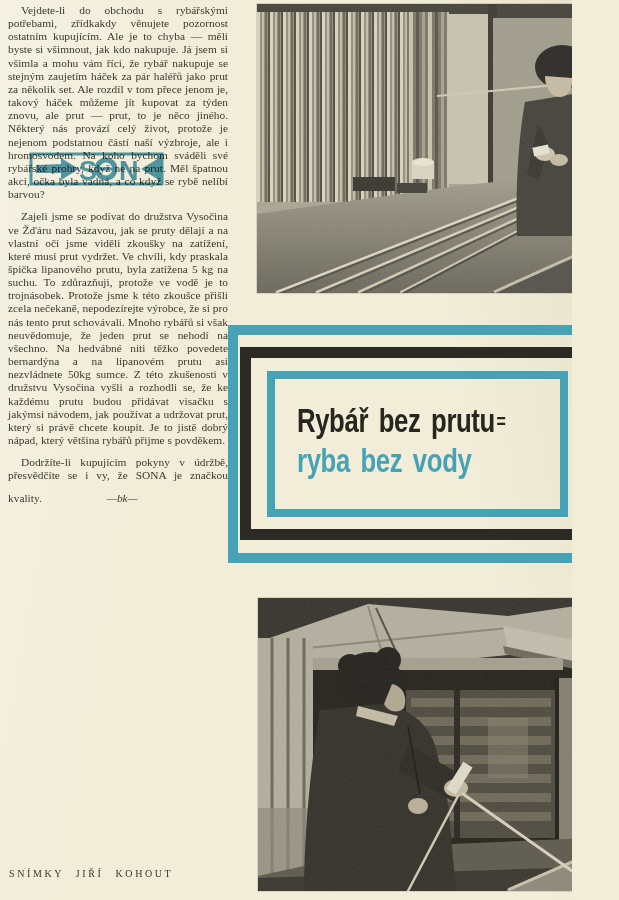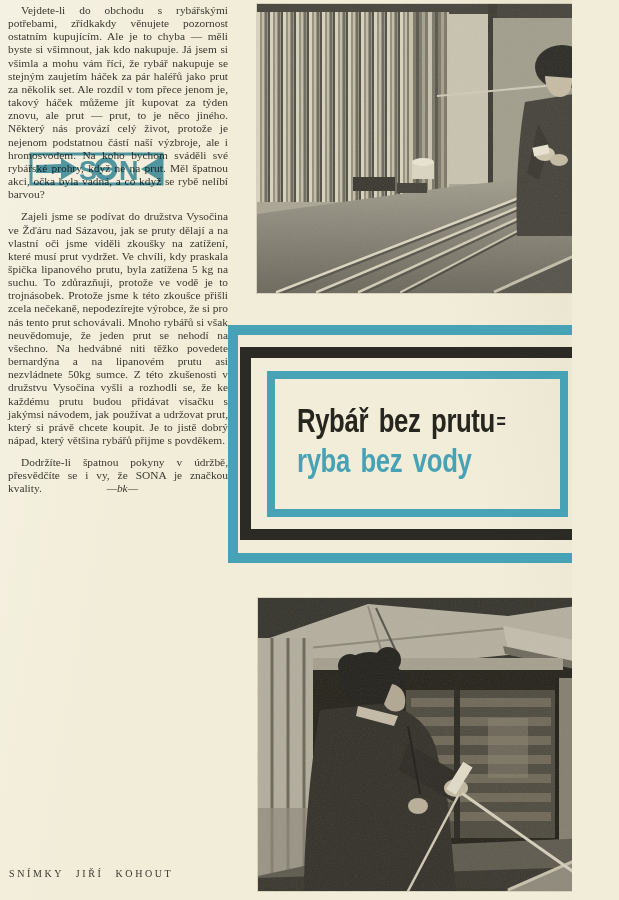--- a/index.html
+++ b/index.html
@@ -17,21 +17,21 @@
       var(--paper,#f2edd9);
   }
   
   .text-col {
     position:absolute; left:8px; top:4px; width:220px;
     color:var(--ink,#3a382f);
     font-size:11.4px; line-height:13.15px;
     text-align:justify; text-justify:inter-word;
   }
   .text-col p { margin:0 0 9px 0; text-indent:13px; }
-  .byline { display:inline-block; margin-left:52px; font-style:italic; }
+  .byline { display:inline-block; margin-left:52px; font-style:italic;margin-top:10px; }
   
   .stamp {
     position:absolute; left:29px; top:150px; width:136px; height:38px;
     opacity:.88; mix-blend-mode:multiply; pointer-events:none;
   }
   
   .photo { position:absolute; overflow:hidden; box-shadow:0 0 0 1px rgba(60,55,40,.15); }
   .photo-top    { left:257px; top:4px;   width:359px; height:289px; }
   .photo-bottom { left:258px; top:598px; width:358px; height:293px; }
   .photo svg { display:block; }
@@ -58,21 +58,21 @@
   }
 </style>
 </head>
 <body>
 
 <div class="page">
 
   <div class="text-col">
     <p>Vejdete-li do obchodu s rybářskými potřebami, zřídkakdy věnujete pozornost ostatním kupujícím. Ale je to chyba — měli byste si všimnout, jak kdo nakupuje. Já jsem si všimla a mohu vám říci, že rybář nakupuje se stejným zaujetím háček za pár haléřů jako prut za několik set. Ale rozdíl v tom přece jenom je, takový háček můžeme jít kupovat za týden znovu, ale prut — prut, to je něco jiného. Některý nás provází celý život, protože je nejenom podstatnou částí naší výzbroje, ale i hromosvodem. Na koho bychom sváděli své rybářské prohry, když ne na prut. Měl špatnou akci, očka byla vadná, a co když se rybě nelíbí barvou?</p>
     <p>Zajeli jsme se podívat do družstva Vysočina ve Žďáru nad Sázavou, jak se pruty dělají a na vlastní oči jsme viděli zkoušky na zatížení, které musí prut vydržet. Ve chvíli, kdy praskala špička lipanového prutu, byla zatížena 5 kg na suchu. To zdůrazňuji, protože ve vodě je to trojnásobek. Protože jsme k této zkoušce přišli zcela nečekaně, nepodezírejte výrobce, že si pro nás tento prut schovávali. Mnoho rybářů si však neuvědomuje, že jeden prut se nehodí na všechno. Na hedvábné niti těžko povedete bernardýna a na lipanovém prutu asi nezvládnete 50kg sumce. Z této zkušenosti v družstvu Vysočina vyšli a rozhodli se, že ke každému prutu budou přidávat visačku s jakýmsi návodem, jak používat a udržovat prut, který si právě chcete koupit. Je to jistě dobrý nápad, který většina rybářů přijme s povděkem.</p>
-    <p><span>Dodržíte-li špatnou pokyny v údržbě, přesvědčíte se i vy, že SONA je značkou kvality.</span><span class="byline">—bk—</span></p>
+    <p><span>Dodržíte-li kupujícím pokyny v údržbě, přesvědčíte se i vy, že SONA je značkou kvality.</span><span class="byline">—bk—</span></p>
   </div>
 
   <div class="stamp">
     <svg width="136" height="38" viewBox="0 0 136 38">
       <rect x="2" y="4" width="131" height="30" fill="none" style="stroke:var(--stamp-teal,#3c92ae)" stroke-width="3"></rect>
       <polygon points="7,15 32,14 32,8 50,19 32,30 32,23 7,23" style="fill:var(--stamp-teal,#3c92ae)"></polygon>
       <text x="50" y="30" font-family="Liberation Sans, DejaVu Sans, sans-serif" font-weight="bold" font-size="27" style="fill:var(--stamp-teal,#3c92ae)">S</text>
       <circle cx="77" cy="19" r="9" fill="none" style="stroke:var(--stamp-teal,#3c92ae)" stroke-width="5"></circle>
       <rect x="70" y="17.5" width="14" height="3" style="fill:var(--stamp-teal,#3c92ae)"></rect>
       <text x="90" y="30" font-family="Liberation Sans, DejaVu Sans, sans-serif" font-weight="bold" font-size="27" style="fill:var(--stamp-teal,#3c92ae)">N</text>

